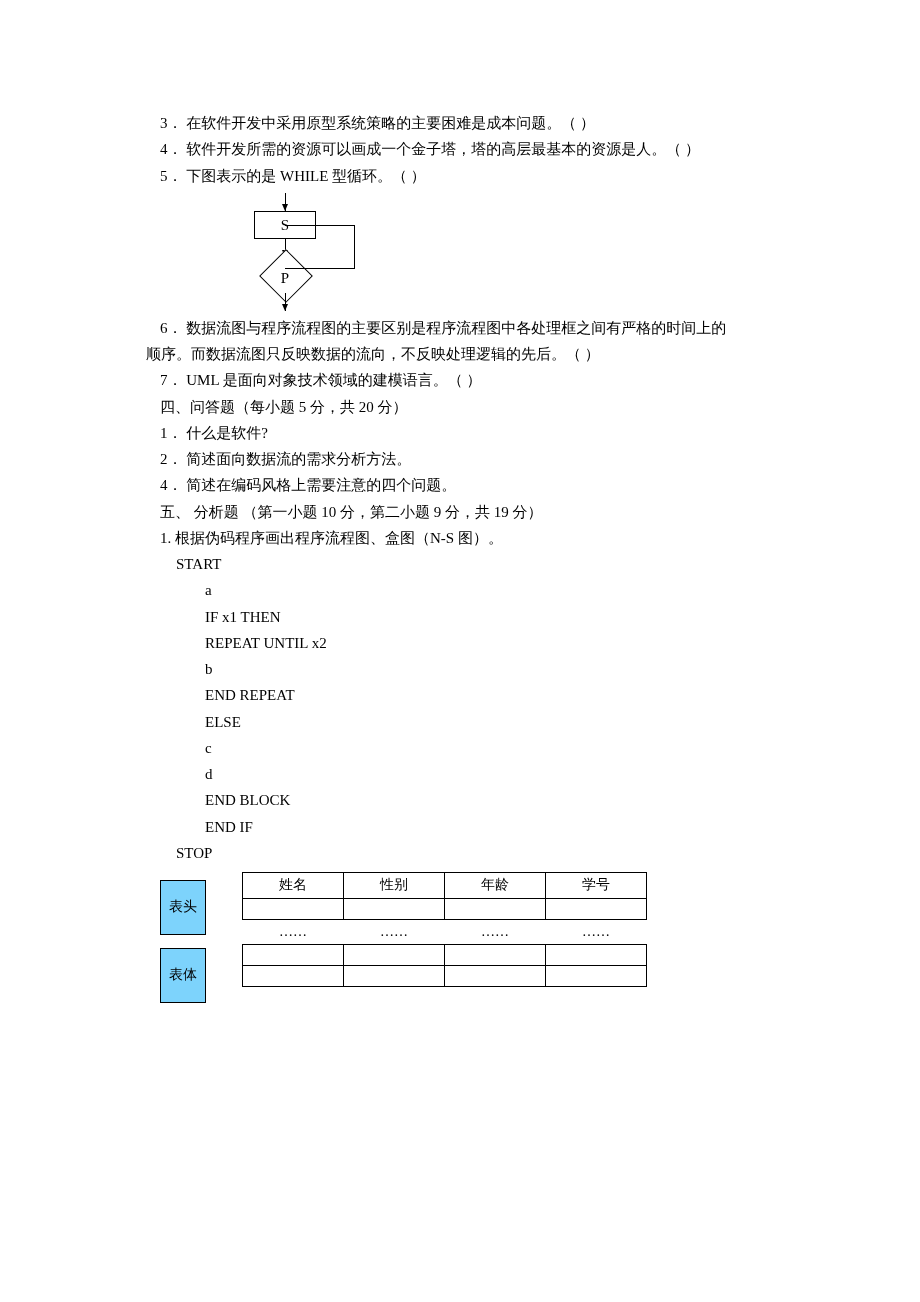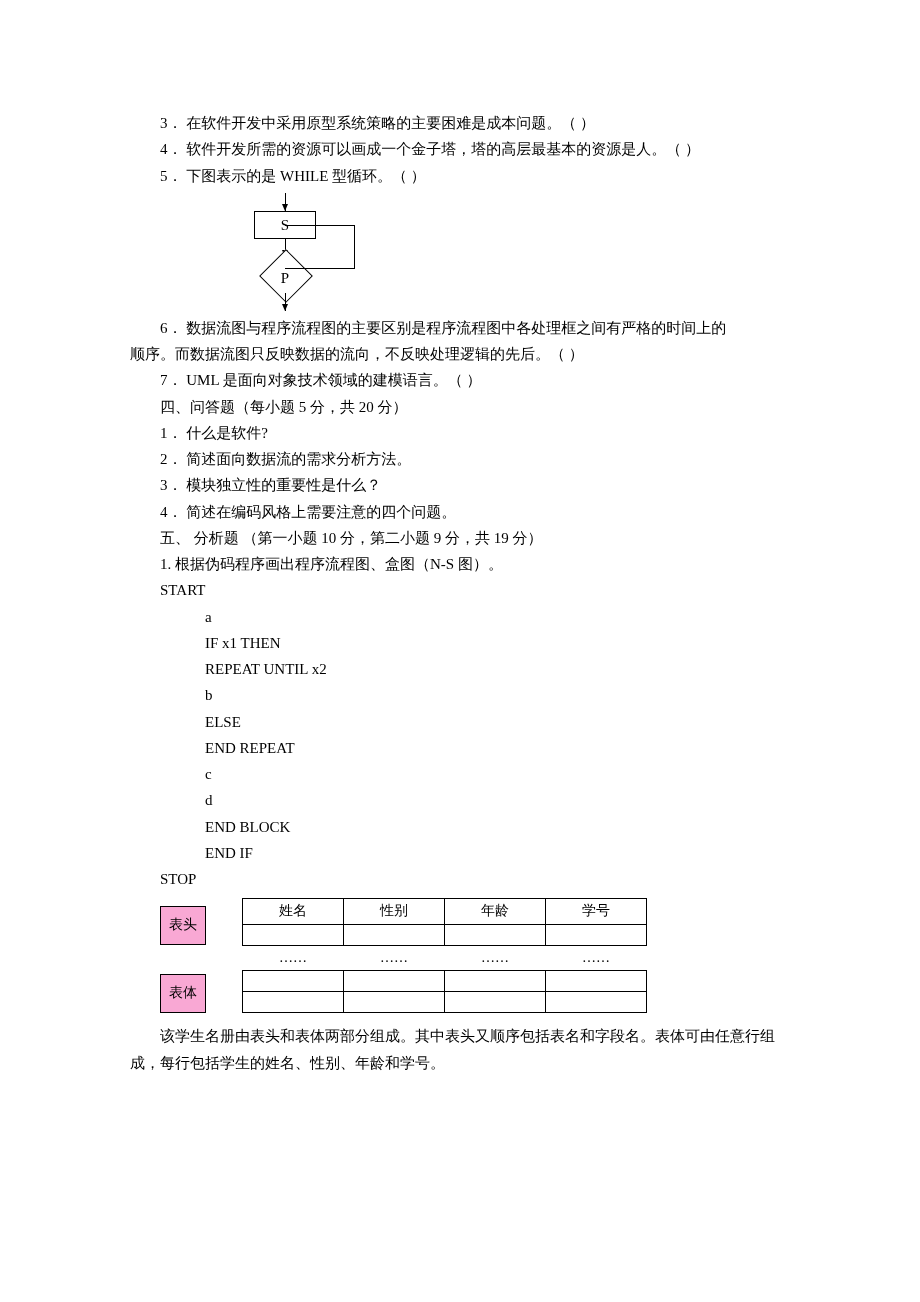--- a/index.html
+++ b/index.html
@@ -14,20 +14,21 @@
     width: 916px;
     min-height: 1302px;
     box-sizing: border-box;
     padding: 110px 130px 80px 130px;
   }
   .indent {
     text-indent: 2em;
   }
   .no-indent {
     text-indent: 0;
+    margin-left: 16px;
   }
   .code-indent {
     padding-left: 5em;
     text-indent: 0;
     font-family: "SimSun", serif;
   }
   .latin {
     font-family: "Times New Roman", serif;
   }
 
@@ -138,22 +139,22 @@
     width: 400px;
     margin-left: 82px;
     font-family: "SimSun", serif;
   }
   .roster-body {
     position: relative;
   }
   .roster-label {
     position: absolute;
     border: 1px solid #000;
-    padding: 6px 8px;
-    background: #f9a8d4;
+    padding: 14px 8px;
+    background: #7dd3fc;
     font-size: 14px;
   }
   .roster-table {
     margin-left: 82px;
     border-collapse: collapse;
     font-size: 14px;
   }
   .roster-table td {
     border: 1px solid #000;
     width: 100px;
@@ -191,33 +192,32 @@
     <div class="fc-loop"></div>
   </div>
 
   <div class="indent">6．  数据流图与程序流程图的主要区别是程序流程图中各处理框之间有严格的时间上的</div>
   <div class="no-indent">顺序。而数据流图只反映数据的流向，不反映处理逻辑的先后。（   ）</div>
   <div class="indent">7．  UML 是面向对象技术领域的建模语言。（   ）</div>
 
   <div class="indent">四、问答题（每小题 5 分，共 20 分）</div>
   <div class="indent">1．  什么是软件?</div>
   <div class="indent">2．  简述面向数据流的需求分析方法。</div>
-  <div class="indent">3．  模块独立性的重要性是什么？</div>
   <div class="indent">4．  简述在编码风格上需要注意的四个问题。</div>
 
   <div class="indent">五、  分析题   （第一小题 10 分，第二小题 9 分，共 19 分）</div>
   <div class="indent">1.  根据伪码程序画出程序流程图、盒图（N-S 图）。</div>
 
   <div class="no-indent latin" style="padding-left:2em;">START</div>
   <div class="code-indent latin">a</div>
   <div class="code-indent latin">IF x1 THEN</div>
   <div class="code-indent latin">REPEAT UNTIL x2</div>
   <div class="code-indent latin">b</div>
+  <div class="code-indent latin">END REPEAT</div>
   <div class="code-indent latin">ELSE</div>
-  <div class="code-indent latin">END REPEAT</div>
   <div class="code-indent latin">c</div>
   <div class="code-indent latin">d</div>
   <div class="code-indent latin">END BLOCK</div>
   <div class="code-indent latin">END IF</div>
   <div class="no-indent latin" style="padding-left:2em;">STOP</div>
 
 
   <div class="roster">
     <div class="roster-body">
       <div class="roster-label" style="left:0; top:8px;">表头</div>
@@ -252,15 +252,14 @@
           <td></td>
               <td></td>
               <td></td>
               <td></td>
         </tr>
       </tbody>
         </table>
     </div>
   </div>
 
-  <div class="indent" style="margin-top:10px;">该学生名册由表头和表体两部分组成。其中表头又顺序包括表名和字段名。表体可由任意行组成，每行包括学生的姓名、性别、年龄和学号。</div>
 
 </div>
 
 </body></html>

